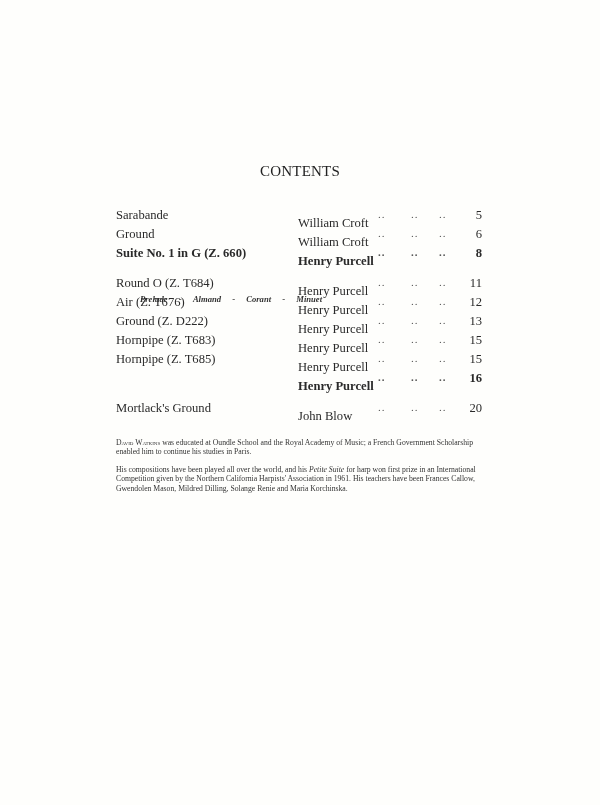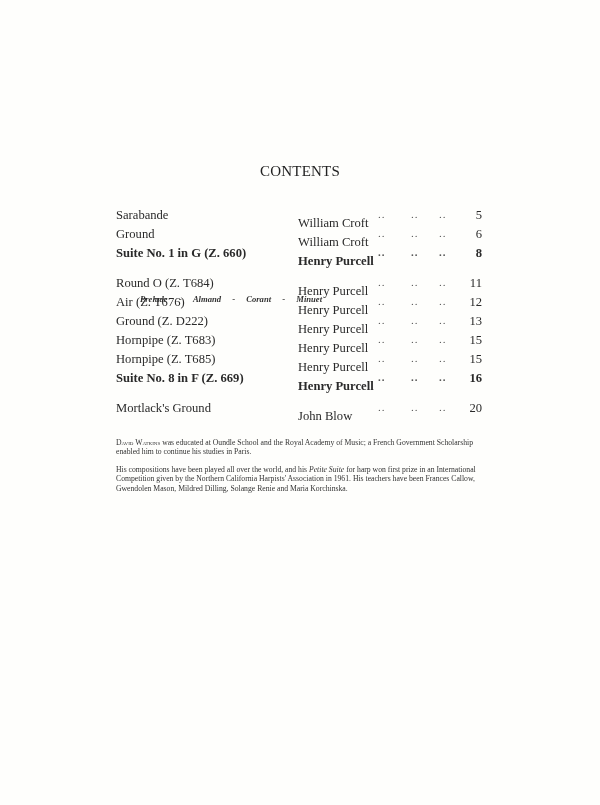--- a/index.html
+++ b/index.html
@@ -191,21 +191,20 @@
     <div class="toc-entry">
       <span class="title">Hornpipe (Z. T685)</span>
       <span class="composer">Henry Purcell</span>
       <span class="dot d1">..</span>
       <span class="dot d2">..</span>
       <span class="dot d3">..</span>
       <span class="page">15</span>
     </div>
 
     <div class="toc-entry has-movements">
-      <span class="title">Suite No. 8 in F (Z. 669)</span>
       <span class="composer">Henry Purcell</span>
       <span class="dot d1">..</span>
       <span class="dot d2">..</span>
       <span class="dot d3">..</span>
       <span class="page">16</span>
     </div>
 
     <div class="toc-entry">
       <span class="title">Mortlack's Ground</span>
       <span class="composer">John Blow</span>

